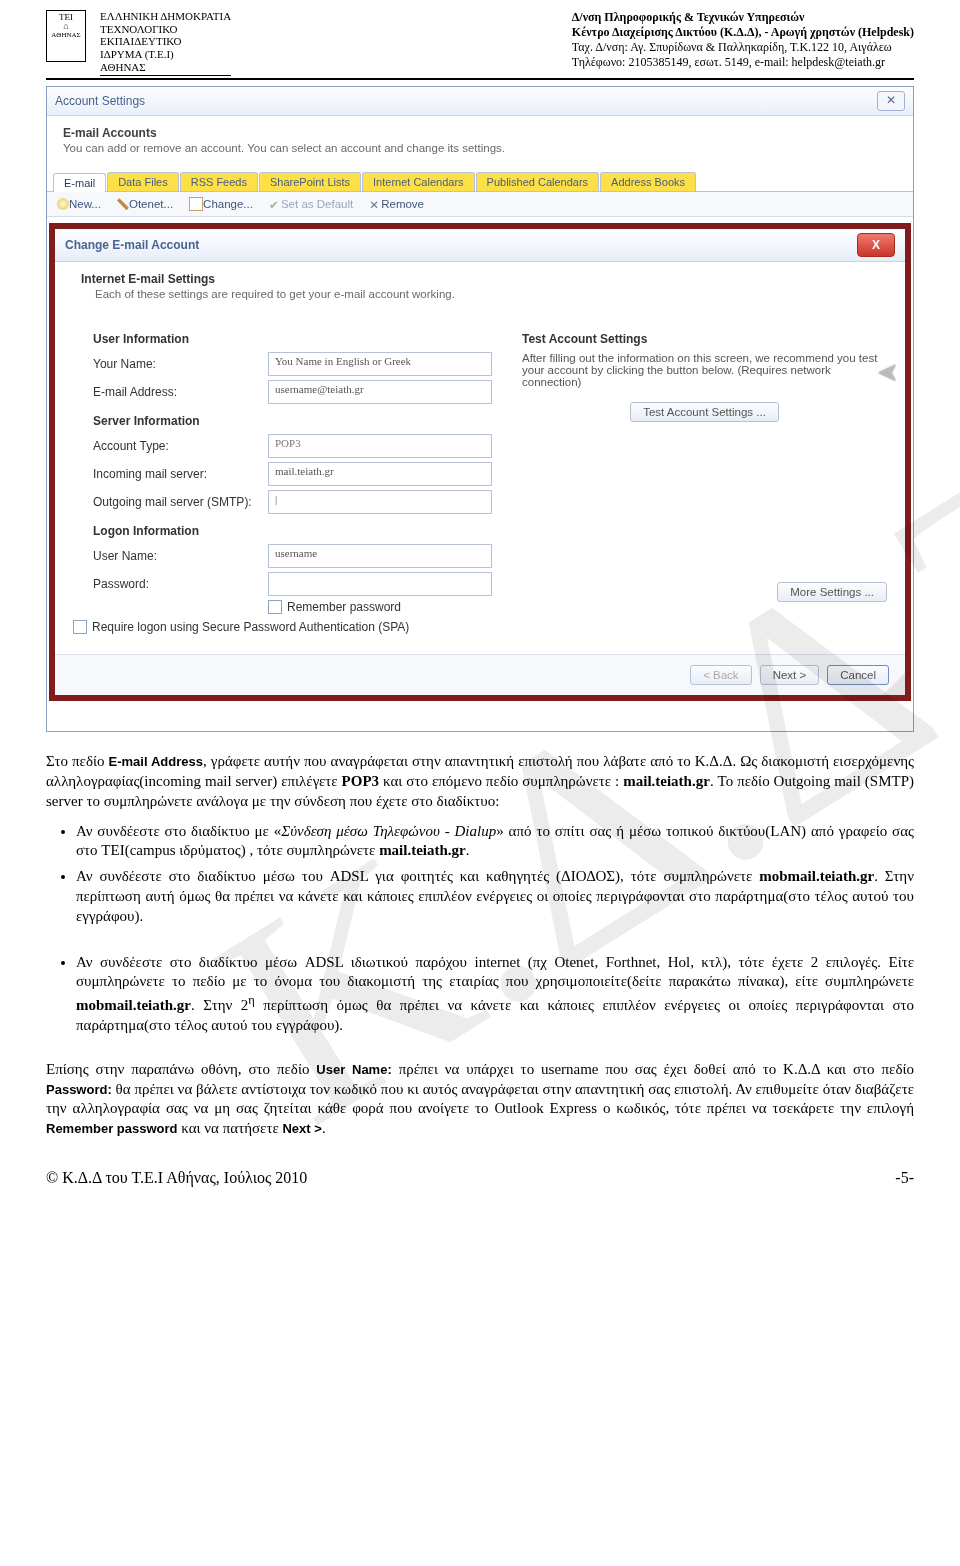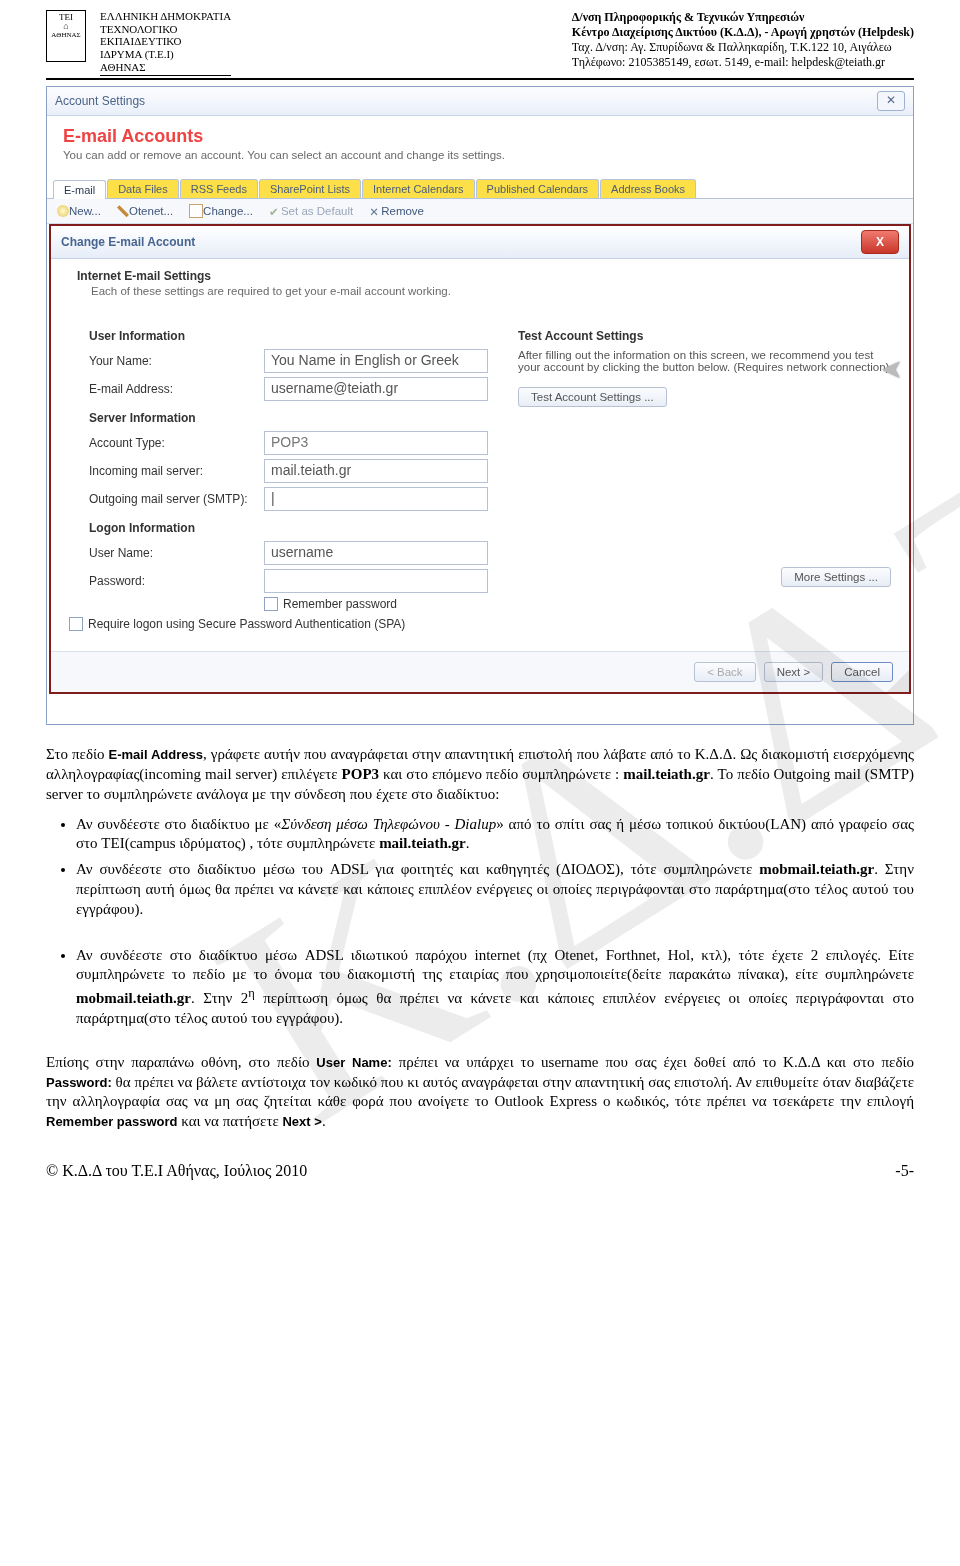--- a/index.html
+++ b/index.html
@@ -68,43 +68,43 @@
     margin-left:auto;
     border:1px solid #9fb2d1;
     border-radius:3px;
     width:26px;height:18px;
     text-align:center;
     line-height:16px;
     color:#53698a;
     background:#f3f6fc;
   }
   .section-pad{padding:10px 16px 8px 16px;}
-  .big-blue{color:#ef4444;font-size:18px;font-weight:bold;}
+  .big-blue{color:#404040;font-size:12px;font-weight:bold;}
   .subtext{color:#6a6a6a;font-size:11.5px;margin-top:2px;}
   .tabs{
     display:flex;gap:0;margin-top:10px;padding:0 6px;
   }
   .tab{
     border:1px solid #b7c3d8;border-bottom:none;
     padding:3px 10px;background:#fde047;color:#4b5d79;font-size:11px;
     border-radius:3px 3px 0 0;margin-right:1px;
   }
   .tab.active{background:#fff;color:#2a3a55;position:relative;top:1px;}
   .toolbar{
     border-top:1px solid #b7c3d8;border-bottom:1px solid #d5dcea;
     background:#f6f8fc;
     padding:5px 10px;display:flex;gap:16px;color:#3f577c;font-size:11.5px;
   }
   .tb-item{display:flex;align-items:center;gap:0;}
   .tb-ico{width:12px;height:12px;display:inline-block;}
   .disabled{color:#9aa7ba;}
 
   .inner-win{
-    margin:0 2px 0 2px;
-    border:2px solid #7f1d1d;
+    margin:6px 2px 0 2px;
+    border:6px solid #7f1d1d;
     background:#fff;
     position:relative;
   }
   .inner-title{
     background:linear-gradient(#fff,#e6edf8);
     border-bottom:1px solid #c4d2e7;
     padding:4px 10px;color:#476590;font-size:12px;font-weight:600;
     display:flex;align-items:center;
   }
   .red-x{
@@ -112,21 +112,21 @@
     background:linear-gradient(#f07a6f,#c9362a);
     color:#fff;text-align:center;line-height:22px;font-weight:bold;
     border:1px solid #a82a1f;
   }
   .inner-body{padding:14px 18px 16px 38px;}
   .bold-section{font-weight:bold;color:#333;font-size:12px;margin:10px 0 6px 0;}
   .row{display:flex;align-items:center;margin:4px 0;}
   .lbl{width:175px;color:#333;}
   .fld{
     border:1px solid #b6c1d4;background:#fff;padding:2px 6px;width:210px;height:18px;
-    font-size:14px;color:#555;
+    font-size:11px;color:#555;font-family:Liberation Serif, serif;
   }
   .fld.sel{background:#fff;color:#777;}
   .two-col{display:flex;gap:30px;}
   .col-r{flex:1;font-size:11.5px;color:#555;}
   .btn{
     border:1px solid #b6c1d4;background:linear-gradient(#fbfcfe,#e8edf6);
     padding:3px 12px;border-radius:3px;color:#555;display:inline-block;font-size:11.5px;
   }
   .cursor-arrow{
     position:absolute;right:6px;top:128px;font-size:26px;color:#bbb;
@@ -281,21 +281,21 @@
                 <span>Remember password</span>
               </div>
             <div class="row" style="margin-left:-20px;margin-top:6px;">
                 <span class="chk"></span>
                 <span>Require logon using Secure Password Authentication (SPA)</span>
               </div>
           </div>
           <div class="col-r">
             <div class="bold-section">Test Account Settings</div>
             <div>After filling out the information on this screen, we recommend you test your account by clicking the button below. (Requires network connection)</div>
-            <div style="margin-top:14px;"><span class="btn">Test Account Settings ...</span></div>
+            <div style="margin-top:14px;text-align:center;"><span class="btn">Test Account Settings ...</span></div>
             <div style="margin-top:160px;text-align:right;"><span class="btn">More Settings ...</span></div>
           </div>
         </div>
       </div>
 
       <div class="foot-btns">
         <span class="btn dis">&lt; Back</span>
         <span class="btn">Next &gt;</span>
         <span class="btn" style="border-color:#6c8dc3;">Cancel</span>
       </div>

